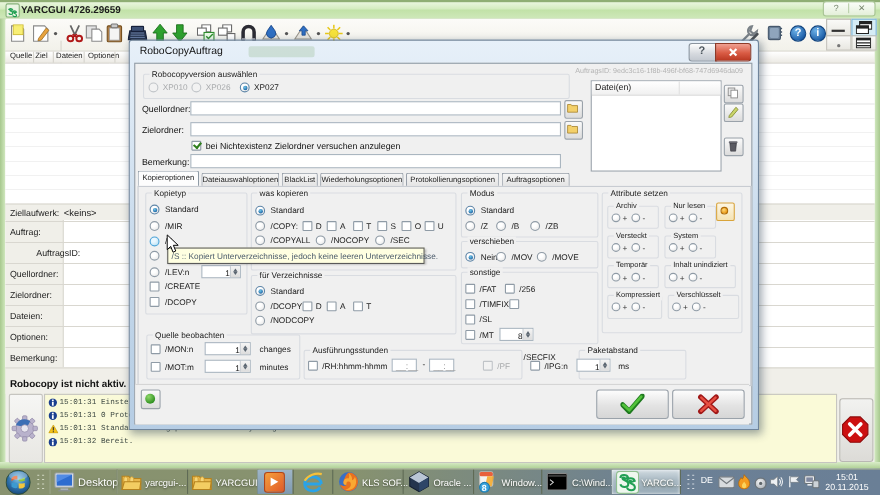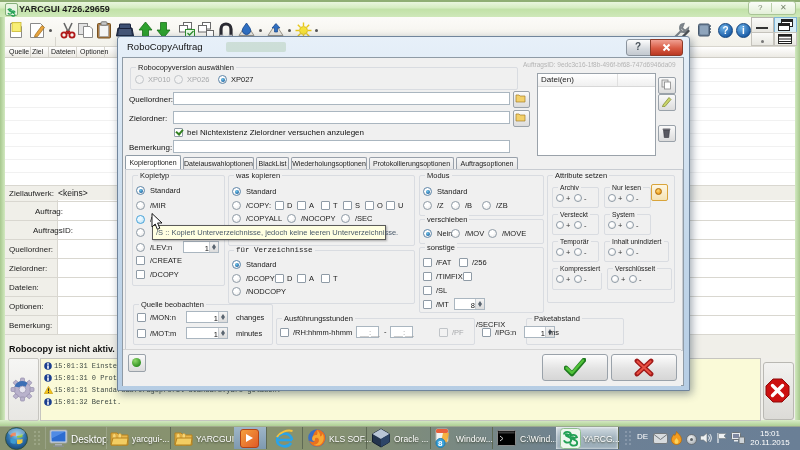--- a/index.html
+++ b/index.html
@@ -224,21 +224,21 @@
 
   <div class="abs" style="left:5px;top:185px;width:790px;height:15px;background:#f0efe9;border-top:1px solid #d9d7d0;">
     <span class="abs" style="left:4px;top:3px;font-size:8px;color:#222;">Ziellaufwerk:</span>
     <span class="abs" style="left:53px;top:2px;font-size:8.5px;color:#222;">&lt;keins&gt;</span>
   </div>
 
   <div class="abs" id="proptable" style="left:5px;top:200px;width:790px;height:134px;background:#fff;">
     <div class="abs" style="left:0;top:0;width:52px;height:134px;background:#f0efe9;border-right:1px solid #d9d7d0;"></div>
     <div class="abs" style="left:0;top:0;width:790px;height:134px;
       background-image:repeating-linear-gradient(0deg,transparent 0px,transparent 18px,#d9d7d0 18px,#d9d7d0 19px);"></div>
-    <div class="abs" style="left:4px;top:7px;font-size:8px;color:#222;margin-left:26px;">Auftrag:</div>
+    <div class="abs" style="left:4px;top:7px;font-size:8px;color:#222;">Auftrag:</div>
     <div class="abs" style="left:4px;top:26px;font-size:8px;color:#222;margin-left:24px;">AuftragsID:</div>
     <div class="abs" style="left:4px;top:45px;font-size:8px;color:#222;">Quellordner:</div>
     <div class="abs" style="left:4px;top:64px;font-size:8px;color:#222;">Zielordner:</div>
     <div class="abs" style="left:4px;top:83px;font-size:8px;color:#222;">Dateien:</div>
     <div class="abs" style="left:4px;top:102px;font-size:8px;color:#222;">Optionen:</div>
     <div class="abs" style="left:4px;top:121px;font-size:8px;color:#222;">Bemerkung:</div>
   </div>
 
   <div class="abs" style="left:5px;top:334px;width:790px;height:23px;background:#f0efe9;border-top:1px solid #d9d7d0;"></div>
   <div class="abs" style="left:9px;top:344px;font-size:9px;font-weight:bold;color:#111;">Robocopy ist nicht aktiv.</div>
@@ -435,21 +435,21 @@
           <span class="rlb" style="left:251px;top:31px;">O</span>
         <span class="chk" style="left:260px;top:31px;"></span>
           <span class="rlb" style="left:272px;top:31px;">U</span>
         <span class="rad" style="left:106px;top:44px;"></span>
           <span class="rlb" style="left:120px;top:44px;">/COPYALL</span>
         <span class="rad" style="left:161px;top:44px;"></span>
           <span class="rlb" style="left:175px;top:44px;">/NOCOPY</span>
         <span class="rad" style="left:215px;top:44px;"></span>
           <span class="rlb" style="left:229px;top:44px;">/SEC</span>
 
-        <div class="grp" style="left:102px;top:80px;width:185px;height:52px;font-family:Liberation Mono, monospace;">
+        <div class="grp" style="left:102px;top:80px;width:185px;height:52px;">
             <span class="lbl">für Verzeichnisse</span>
           </div>
         <span class="rad sel" style="left:106px;top:90px;"></span>
           <span class="rlb" style="left:120px;top:90px;">Standard</span>
         <span class="rad" style="left:106px;top:104px;"></span>
           <span class="rlb" style="left:120px;top:104px;">/DCOPY</span>
         <span class="chk" style="left:149px;top:104px;"></span>
           <span class="rlb" style="left:161px;top:104px;">D</span>
         <span class="chk" style="left:171px;top:104px;"></span>
           <span class="rlb" style="left:183px;top:104px;">A</span>
@@ -610,21 +610,21 @@
           </div>
         <span class="chk" style="left:356px;top:158px;"></span>
           <span class="rlb" style="left:369px;top:158px;">/IPG:n</span>
         <div class="spin" style="left:398px;top:156px;width:31px;height:12px;">
             <span class="v">1</span>
             <span class="ud">
               <i class="up"></i>
               <i class="dn"></i>
             </span>
           </div>
-        <span class="rlb" style="left:423px;top:158px;text-align:center;">ms</span>
+        <span class="rlb" style="left:436px;top:158px;text-align:center;">ms</span>
       </div>
 
       <div class="abs" style="left:0px;top:291px;width:558px;height:36px;border-top:1px solid #d5d5d5;background:#f0f0f0;">
         <div class="abs" style="left:5px;top:4px;width:16px;height:16px;background:linear-gradient(#fafafa,#dcdcdc);border:1px solid #9aa2aa;border-radius:2px;">
           <span style="position:absolute;left:2.5px;top:2.5px;width:9px;height:9px;border-radius:50%;background:radial-gradient(circle at 35% 30%,#8fd86a,#2c8e1e 75%);"></span>
           </div>
         <div class="abs" style="left:419px;top:4px;width:64px;height:25px;background:linear-gradient(#fdfdfd,#e3e3e3 55%,#d6d6d6);border:1px solid #9aa2aa;border-radius:3px;">
           <svg width="22" height="19" viewBox="0 0 22 19" style="position:absolute;left:21px;top:3px;">
             <path d="M2 10 L8 16 L20 2" stroke="#1f7a1f" stroke-width="4.6" fill="none" stroke-linecap="round" stroke-linejoin="round"></path>
             <path d="M2.5 10 L8 15 L19 2.5" stroke="#52c23a" stroke-width="2.4" fill="none" stroke-linecap="round" stroke-linejoin="round"></path>

